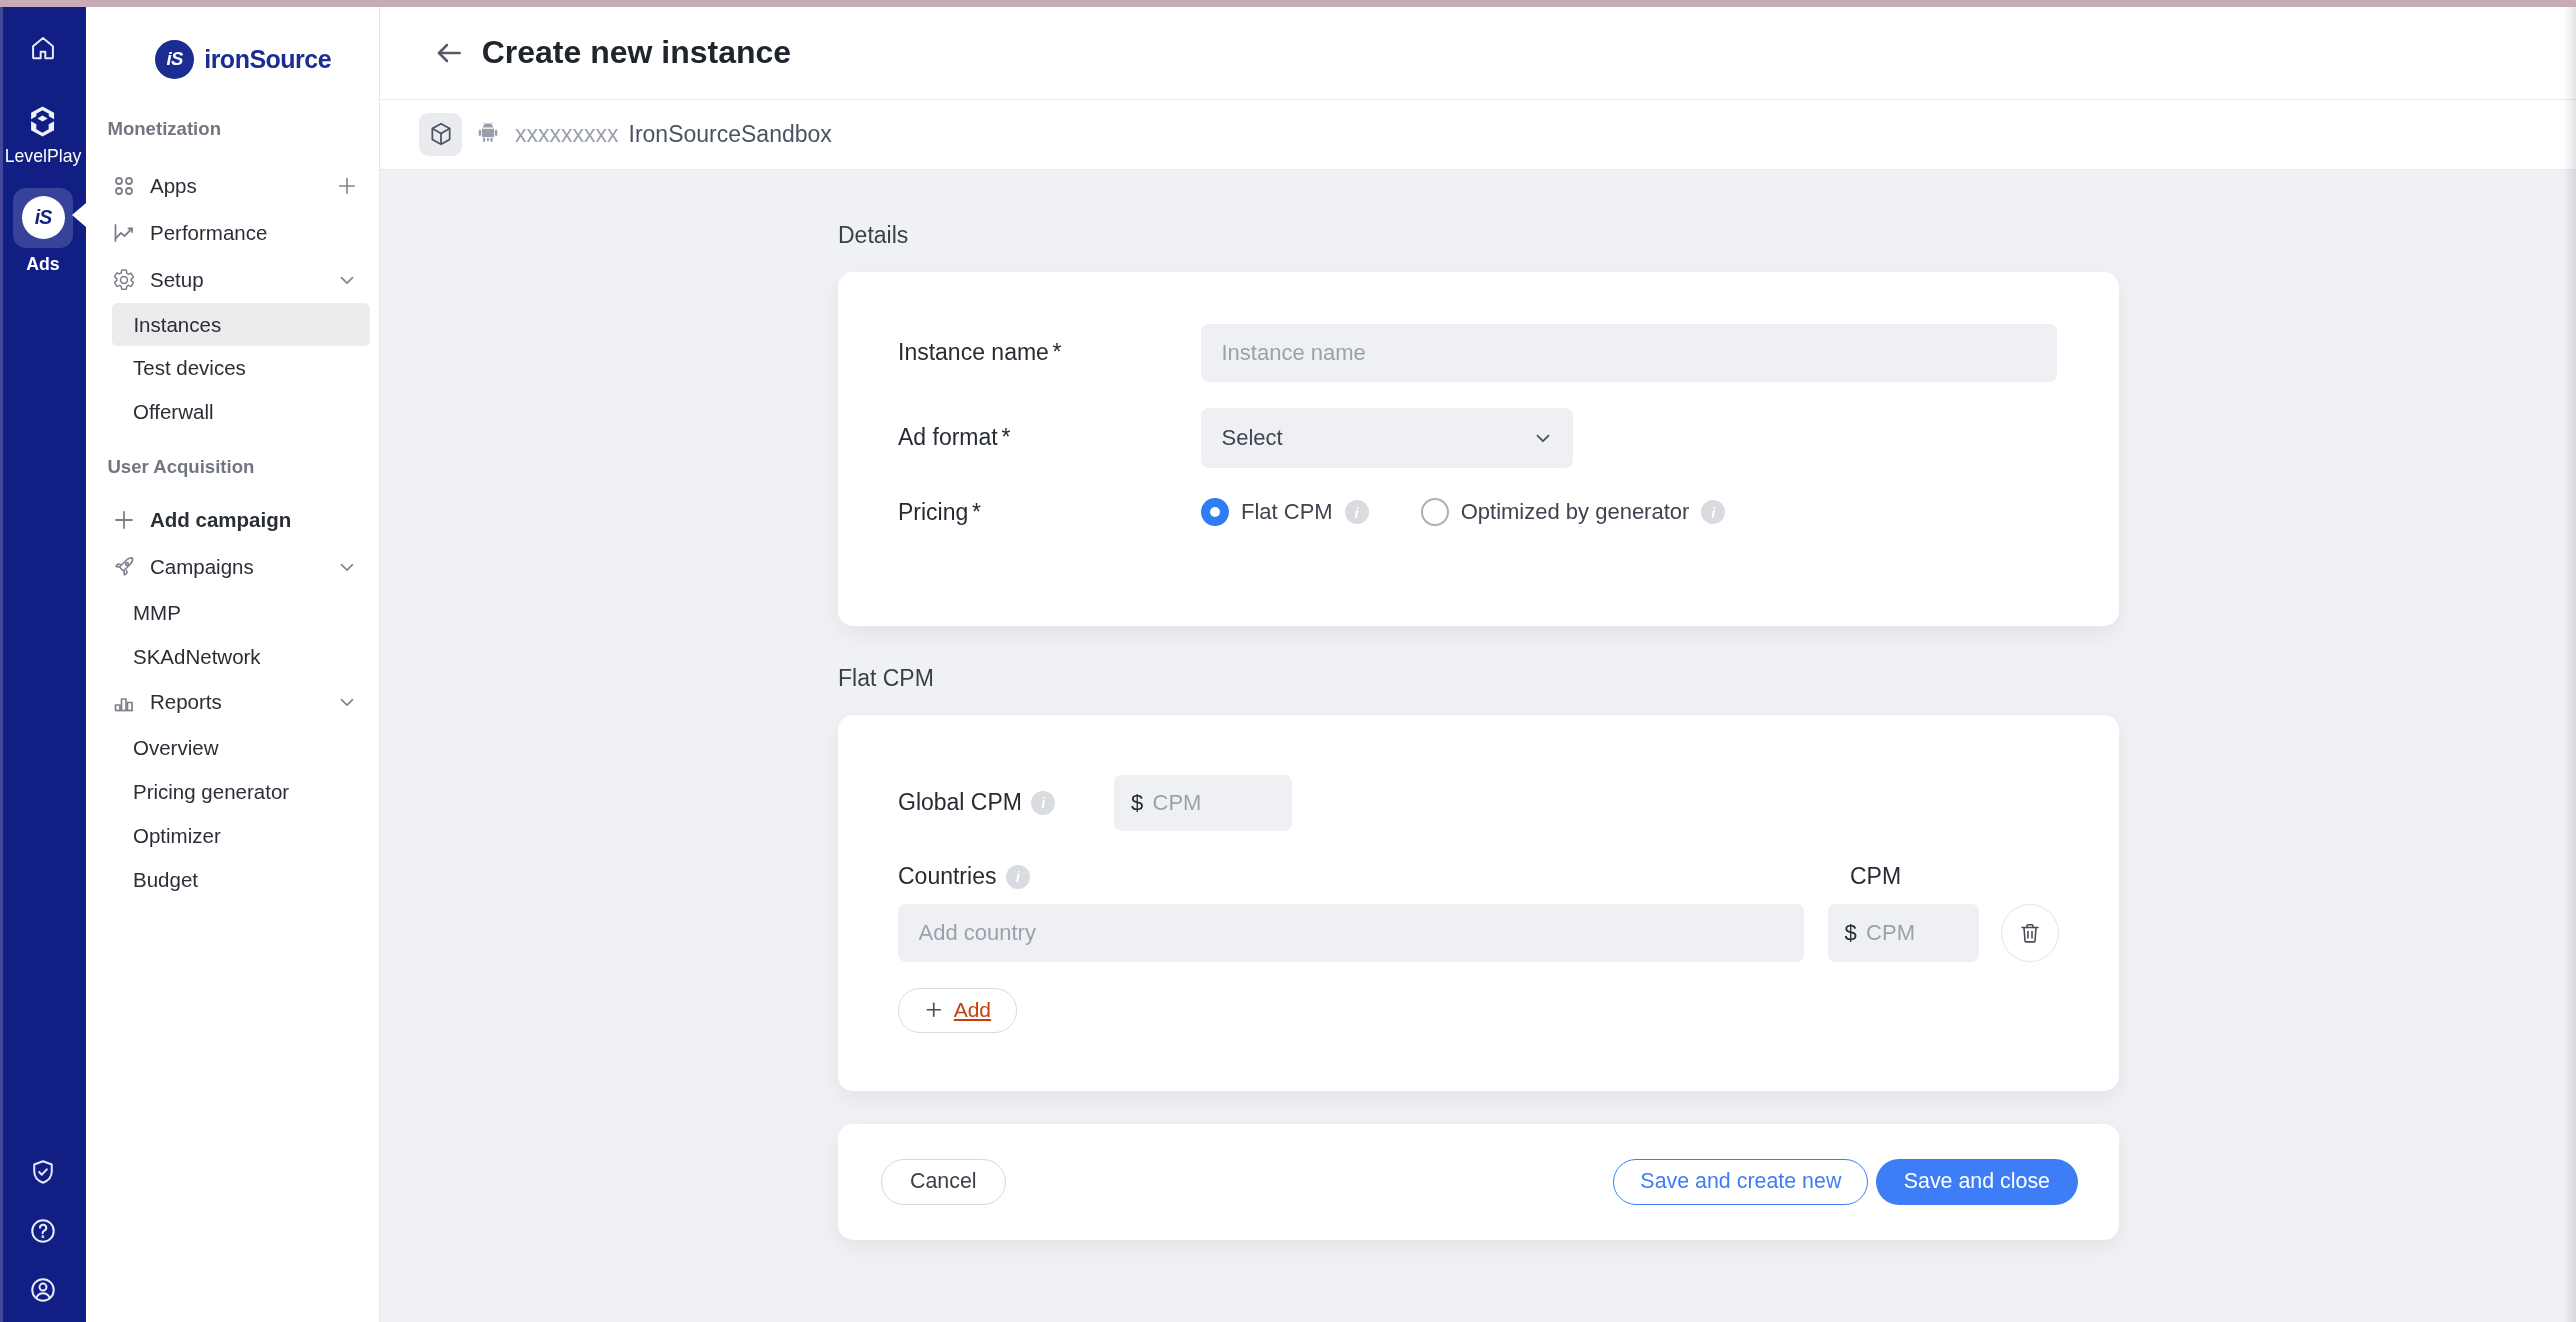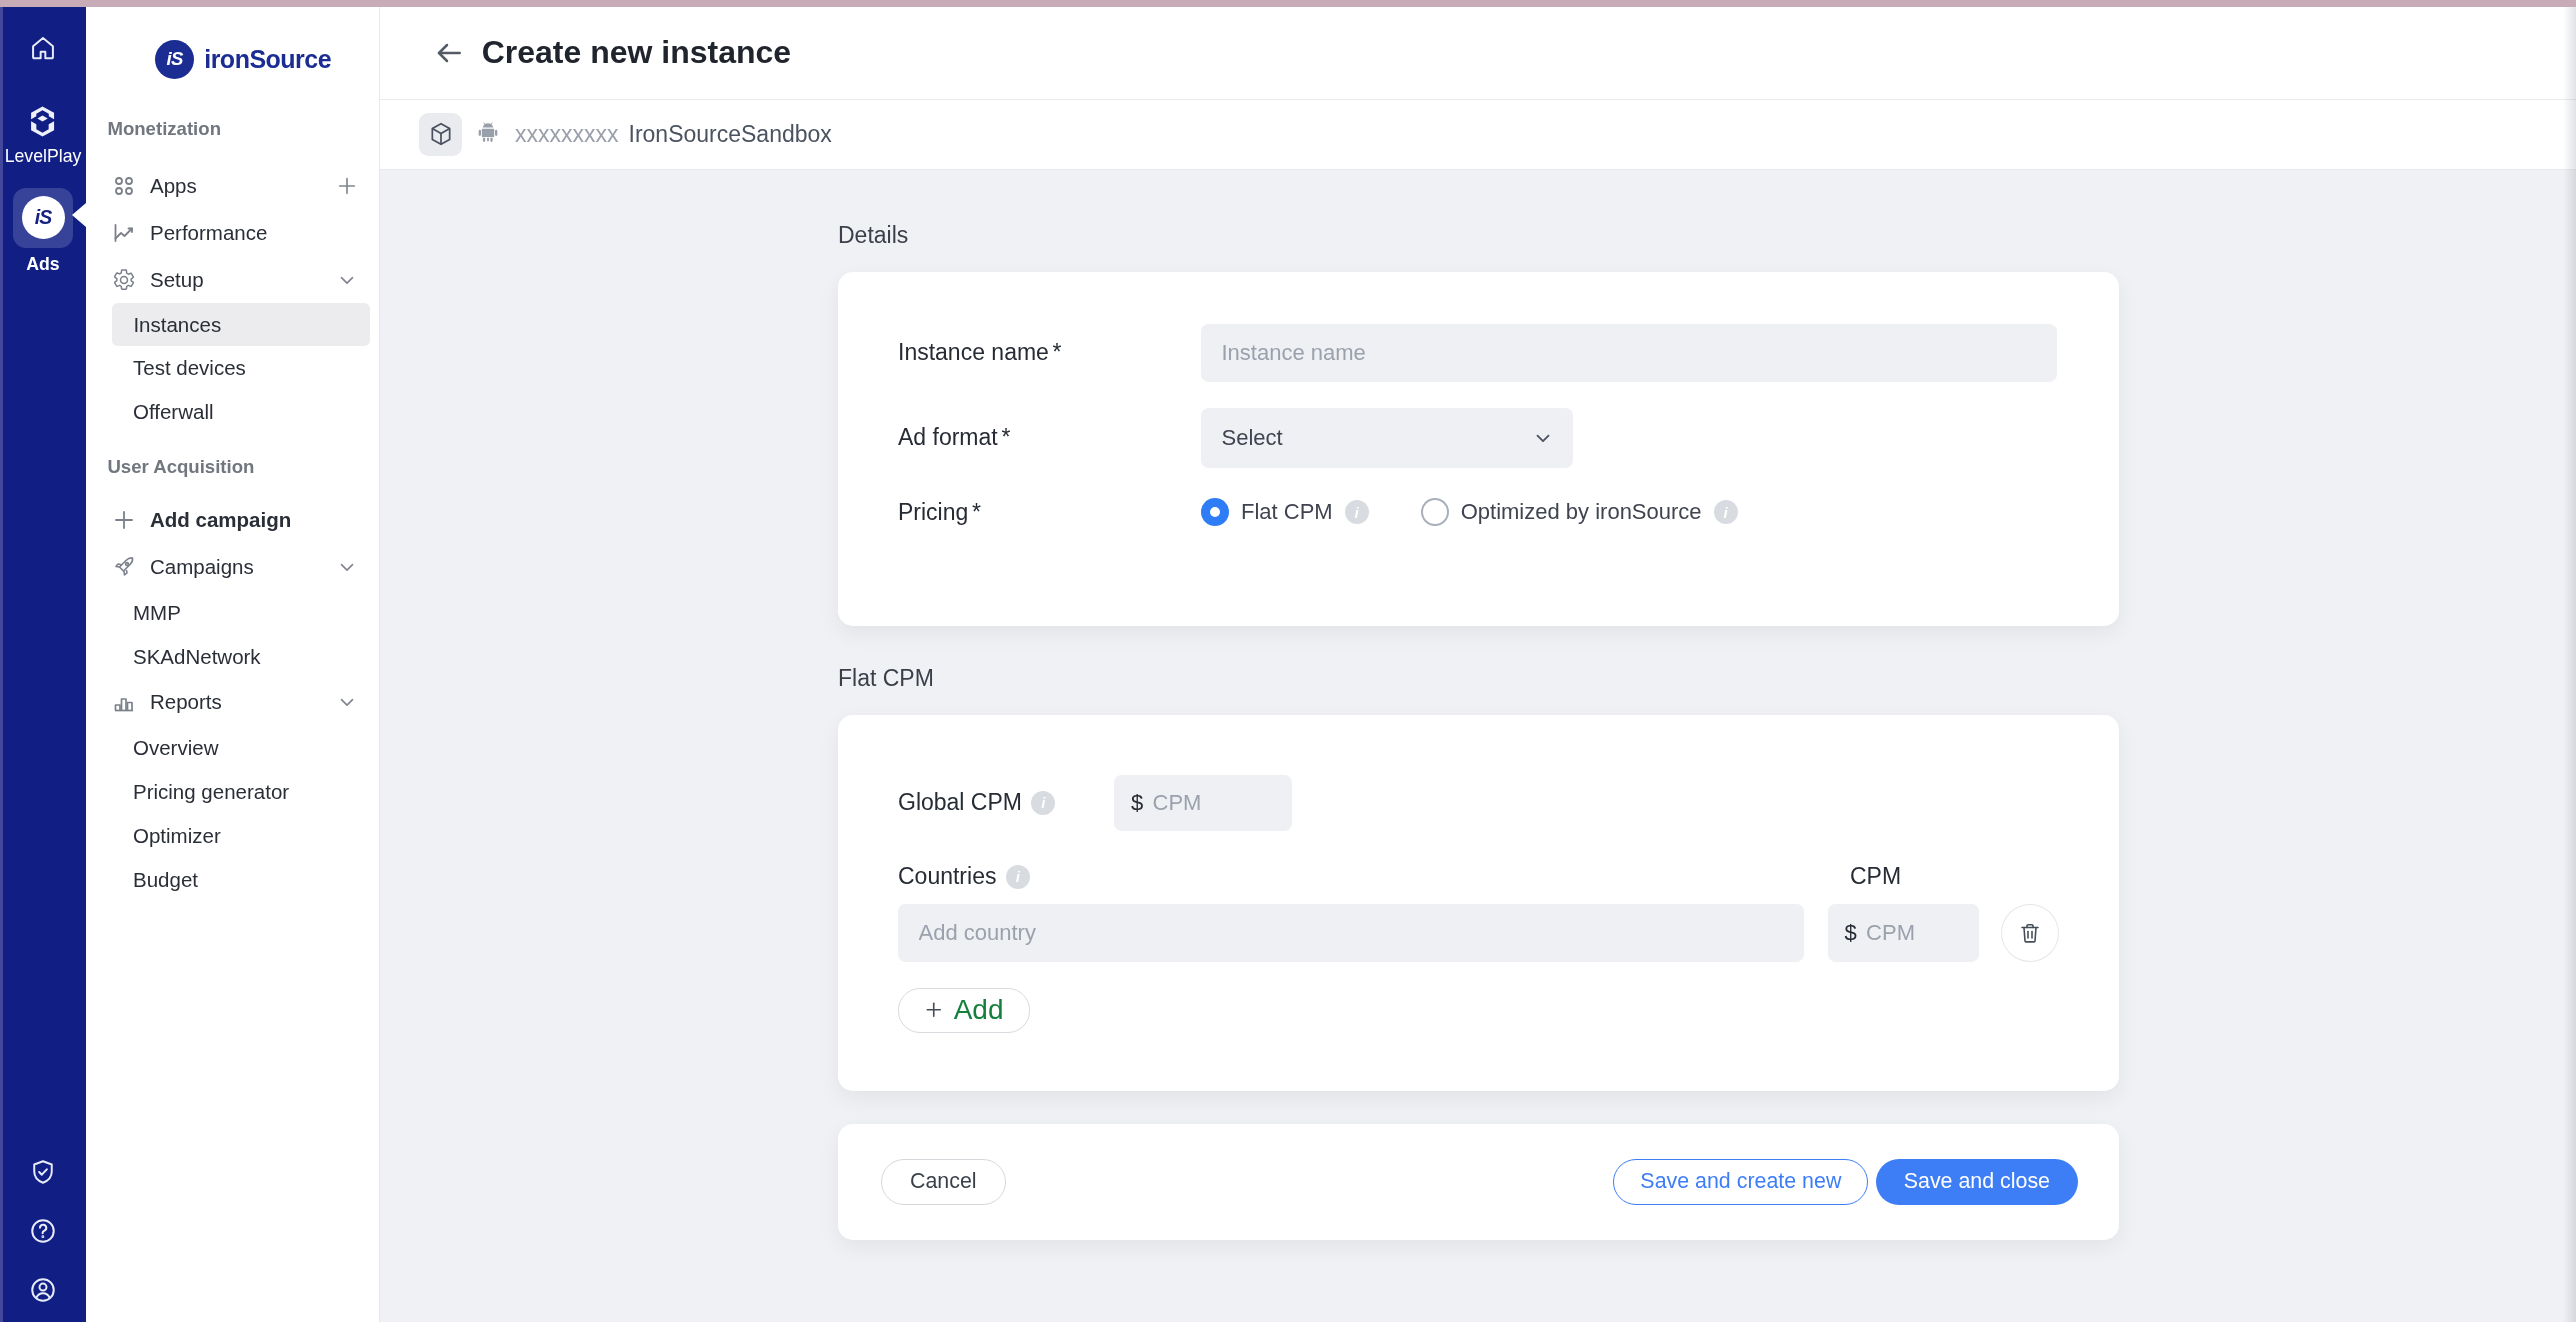--- a/index.html
+++ b/index.html
@@ -109,21 +109,21 @@
   .country-input { width:910px; height:58px; background:#eff0f3; border:none; border-radius:7.4px;
                    padding:0 20.5px; font-size:22px; font-family:"Liberation Sans", sans-serif; color:#2a2e37; }
   .country-input::placeholder { color:#9aa1ad; }
   .cpm-input { width:152px; height:58px; margin-left:24px; }
   .trash-btn { width:58px; height:58px; border-radius:50%; border:1.4px solid #e4e6ea; background:#fff;
                margin-left:22px; display:flex; align-items:center; justify-content:center; cursor:pointer; }
   .trash-btn svg { width:24px; height:24px; color:#474d59; }
   .add-btn { margin-top:26px; height:45px; padding:0 25px; border:1.4px solid #d8dbdf; background:#fff;
              border-radius:22px; display:inline-flex; align-items:center; gap:10.2px; cursor:pointer; }
   .add-btn svg { width:19.5px; height:19.5px; color:#474d59; }
-  .add-btn .lbl { font-size:28px; color:#15803d; }
+  .add-btn .lbl { font-size:21px; color:#c2410c;text-decoration:underline; }
 
   .footer-card { margin-top:33px; height:116px; display:flex; align-items:center; padding:0 41px 0 43px; }
   .btn { height:46px; border-radius:23px; display:inline-flex; align-items:center; justify-content:center;
          font-size:21.4px; cursor:pointer; font-family:"Liberation Sans", sans-serif; }
   .btn-cancel { padding:0 28px; border:1.4px solid #d5d8dd; background:#fff; color:#3a3f4a; }
   .btn-outline-blue { margin-left:auto; padding:0 26px; border:1.4px solid #3d7df5; background:#fff; color:#3d7df5; }
   .btn-solid-blue { margin-left:7.4px; padding:0 28px; border:none; background:#3d7df5; color:#fff; }
 
   .scroll-hint { position:absolute; top:6.5px; right:0; bottom:0; width:13px;
                  background:linear-gradient(to right, rgba(120,126,140,0), rgba(120,126,140,0.22)); }
@@ -316,21 +316,21 @@
               <div class="radio-row">
                 <div class="radio-opt">
                   <span class="radio checked"></span>
                   <span class="lbl">Flat CPM</span>
                   <span class="info">
                       <span>i</span>
                     </span>
                 </div>
                 <div class="radio-opt">
                   <span class="radio unchecked"></span>
-                  <span class="lbl">Optimized by ironSource</span>
+                  <span class="lbl">Optimized by generator</span>
                   <span class="info">
                       <span>i</span>
                     </span>
                 </div>
               </div>
             </div>
           </div>
 
           <div class="section-title flat-title">Flat CPM</div>
 

